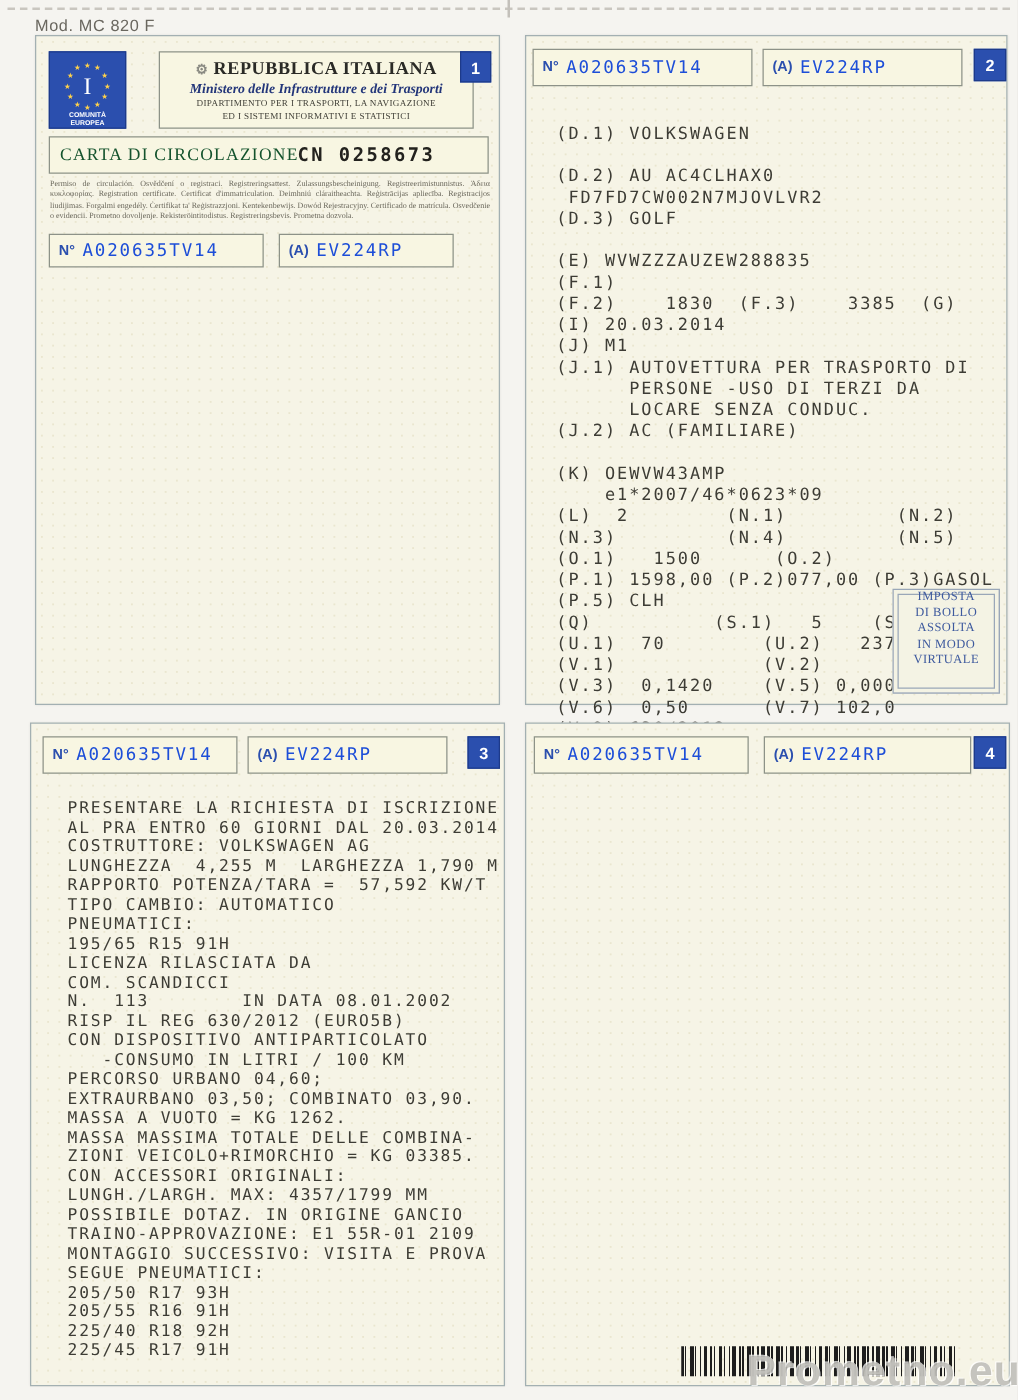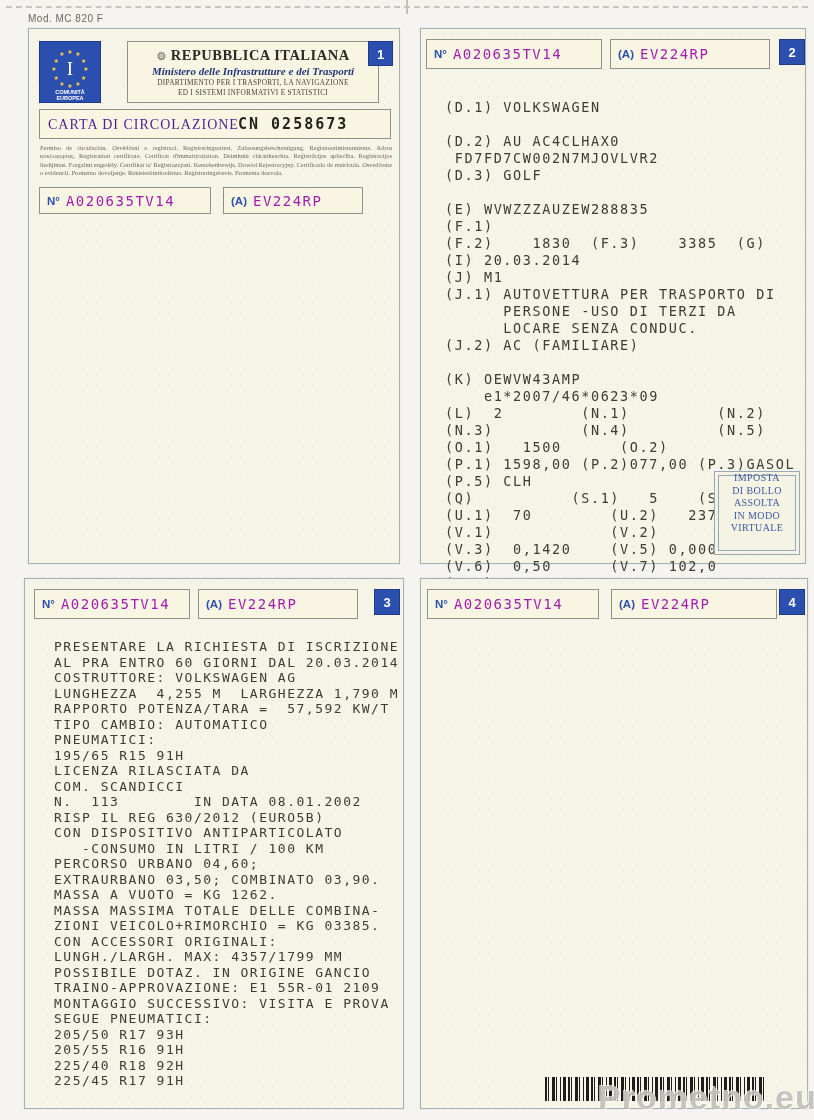--- a/index.html
+++ b/index.html
@@ -1,21 +1,21 @@
 <!DOCTYPE html>
 <html><head>
 <meta charset="utf-8">
 <title>Carta di Circolazione</title>
 <style>
   html,body{margin:0;padding:0;background:#e9e8e4;}
   .page{position:relative;width:814px;height:1120px;background:#f5f4f0;overflow:hidden;
         font-family:"Liberation Sans",sans-serif;}
   .perforation{position:absolute;top:6px;left:6px;right:6px;border-top:2px dashed #c9c6bf;}
   .cutmark{position:absolute;top:0;left:406px;width:2px;height:14px;background:#c3c0ba;}
-  .model-ref{position:absolute;top:13px;left:28px;font-size:10px;color:#6a675f;letter-spacing:.5px;}
+  .model-ref{position:absolute;top:13px;left:28px;font-size:13px;color:#6a675f;letter-spacing:.5px;}
 
   .panel{position:absolute;background:#f6f4e6;border:1px solid #a3b0b2;
          background-image:radial-gradient(#eae6cf 0.8px, transparent 0.9px);
          background-size:9px 9px;box-shadow:0 0 2px rgba(0,0,0,.08);}
   .panel1{left:28px;top:28px;width:370px;height:534px;}
   .panel2{left:420px;top:28px;width:384px;height:534px;}
   .panel3{left:24px;top:578px;width:378px;height:529px;}
   .panel4{left:420px;top:578px;width:386px;height:529px;}
 
   .ibox{position:absolute;border:1px solid #8d9288;background:#f8f6e2;box-sizing:border-box;}
@@ -27,30 +27,30 @@
   .gear{font-size:11px;color:#8a8a82;margin-right:4px;}
   .ministry{font-family:"Liberation Serif",serif;font-style:italic;font-weight:bold;
             font-size:11px;color:#23367a;margin-top:1px;}
   .dept{font-family:"Liberation Serif",serif;font-size:7.3px;color:#45443c;letter-spacing:.3px;margin-top:1px;}
   .badge{position:absolute;width:26px;height:26px;background:#2b4fae;border:1px solid #1d3a8a;
          color:#fff;font-weight:bold;font-size:13px;text-align:center;line-height:26px;box-sizing:border-box;}
   .badge-p1{right:6px;top:12px;width:25px;height:25px;line-height:25px;}
 
   .carta-box{left:10px;top:80px;width:352px;height:30px;}
   .carta-title{position:absolute;left:8px;top:7px;font-family:"Liberation Serif",serif;
-               font-size:14px;color:#4c1d95;letter-spacing:1px;}
+               font-size:14px;color:#14532d;letter-spacing:1px;}
   .carta-serial{position:absolute;left:198px;top:5px;font-family:"DejaVu Sans Mono",monospace;
                 font-weight:bold;font-size:15px;color:#23221e;letter-spacing:2px;}
   .multiling{position:absolute;left:11px;top:115px;width:352px;height:38px;overflow:hidden;
              font-family:"Liberation Serif",serif;font-size:6.4px;line-height:1.32;color:#6b685c;
              text-align:justify;}
 
   
   .plate-label{color:#2b4fae;font-weight:bold;font-size:11.5px;margin:0 6px 0 7px;}
-  .plate-value{font-family:"DejaVu Sans Mono",monospace;font-size:14px;color:#a21caf;letter-spacing:1.5px;}
+  .plate-value{font-family:"DejaVu Sans Mono",monospace;font-size:14px;color:#1d4ed8;letter-spacing:1.5px;}
   .plate-box{display:flex;align-items:center;}
 
   .p1-n{left:10px;top:158px;width:172px;height:27px;}
   .p1-a{left:194px;top:158px;width:140px;height:27px;}
 
   .p2-n{left:5px;top:10px;width:176px;height:30px;}
   .p2-a{left:189px;top:10px;width:160px;height:30px;}
   .badge-p2{right:0px;top:10px;}
   .p3-n{left:9px;top:10px;width:156px;height:30px;}
   .p3-a{left:173px;top:10px;width:160px;height:30px;}

